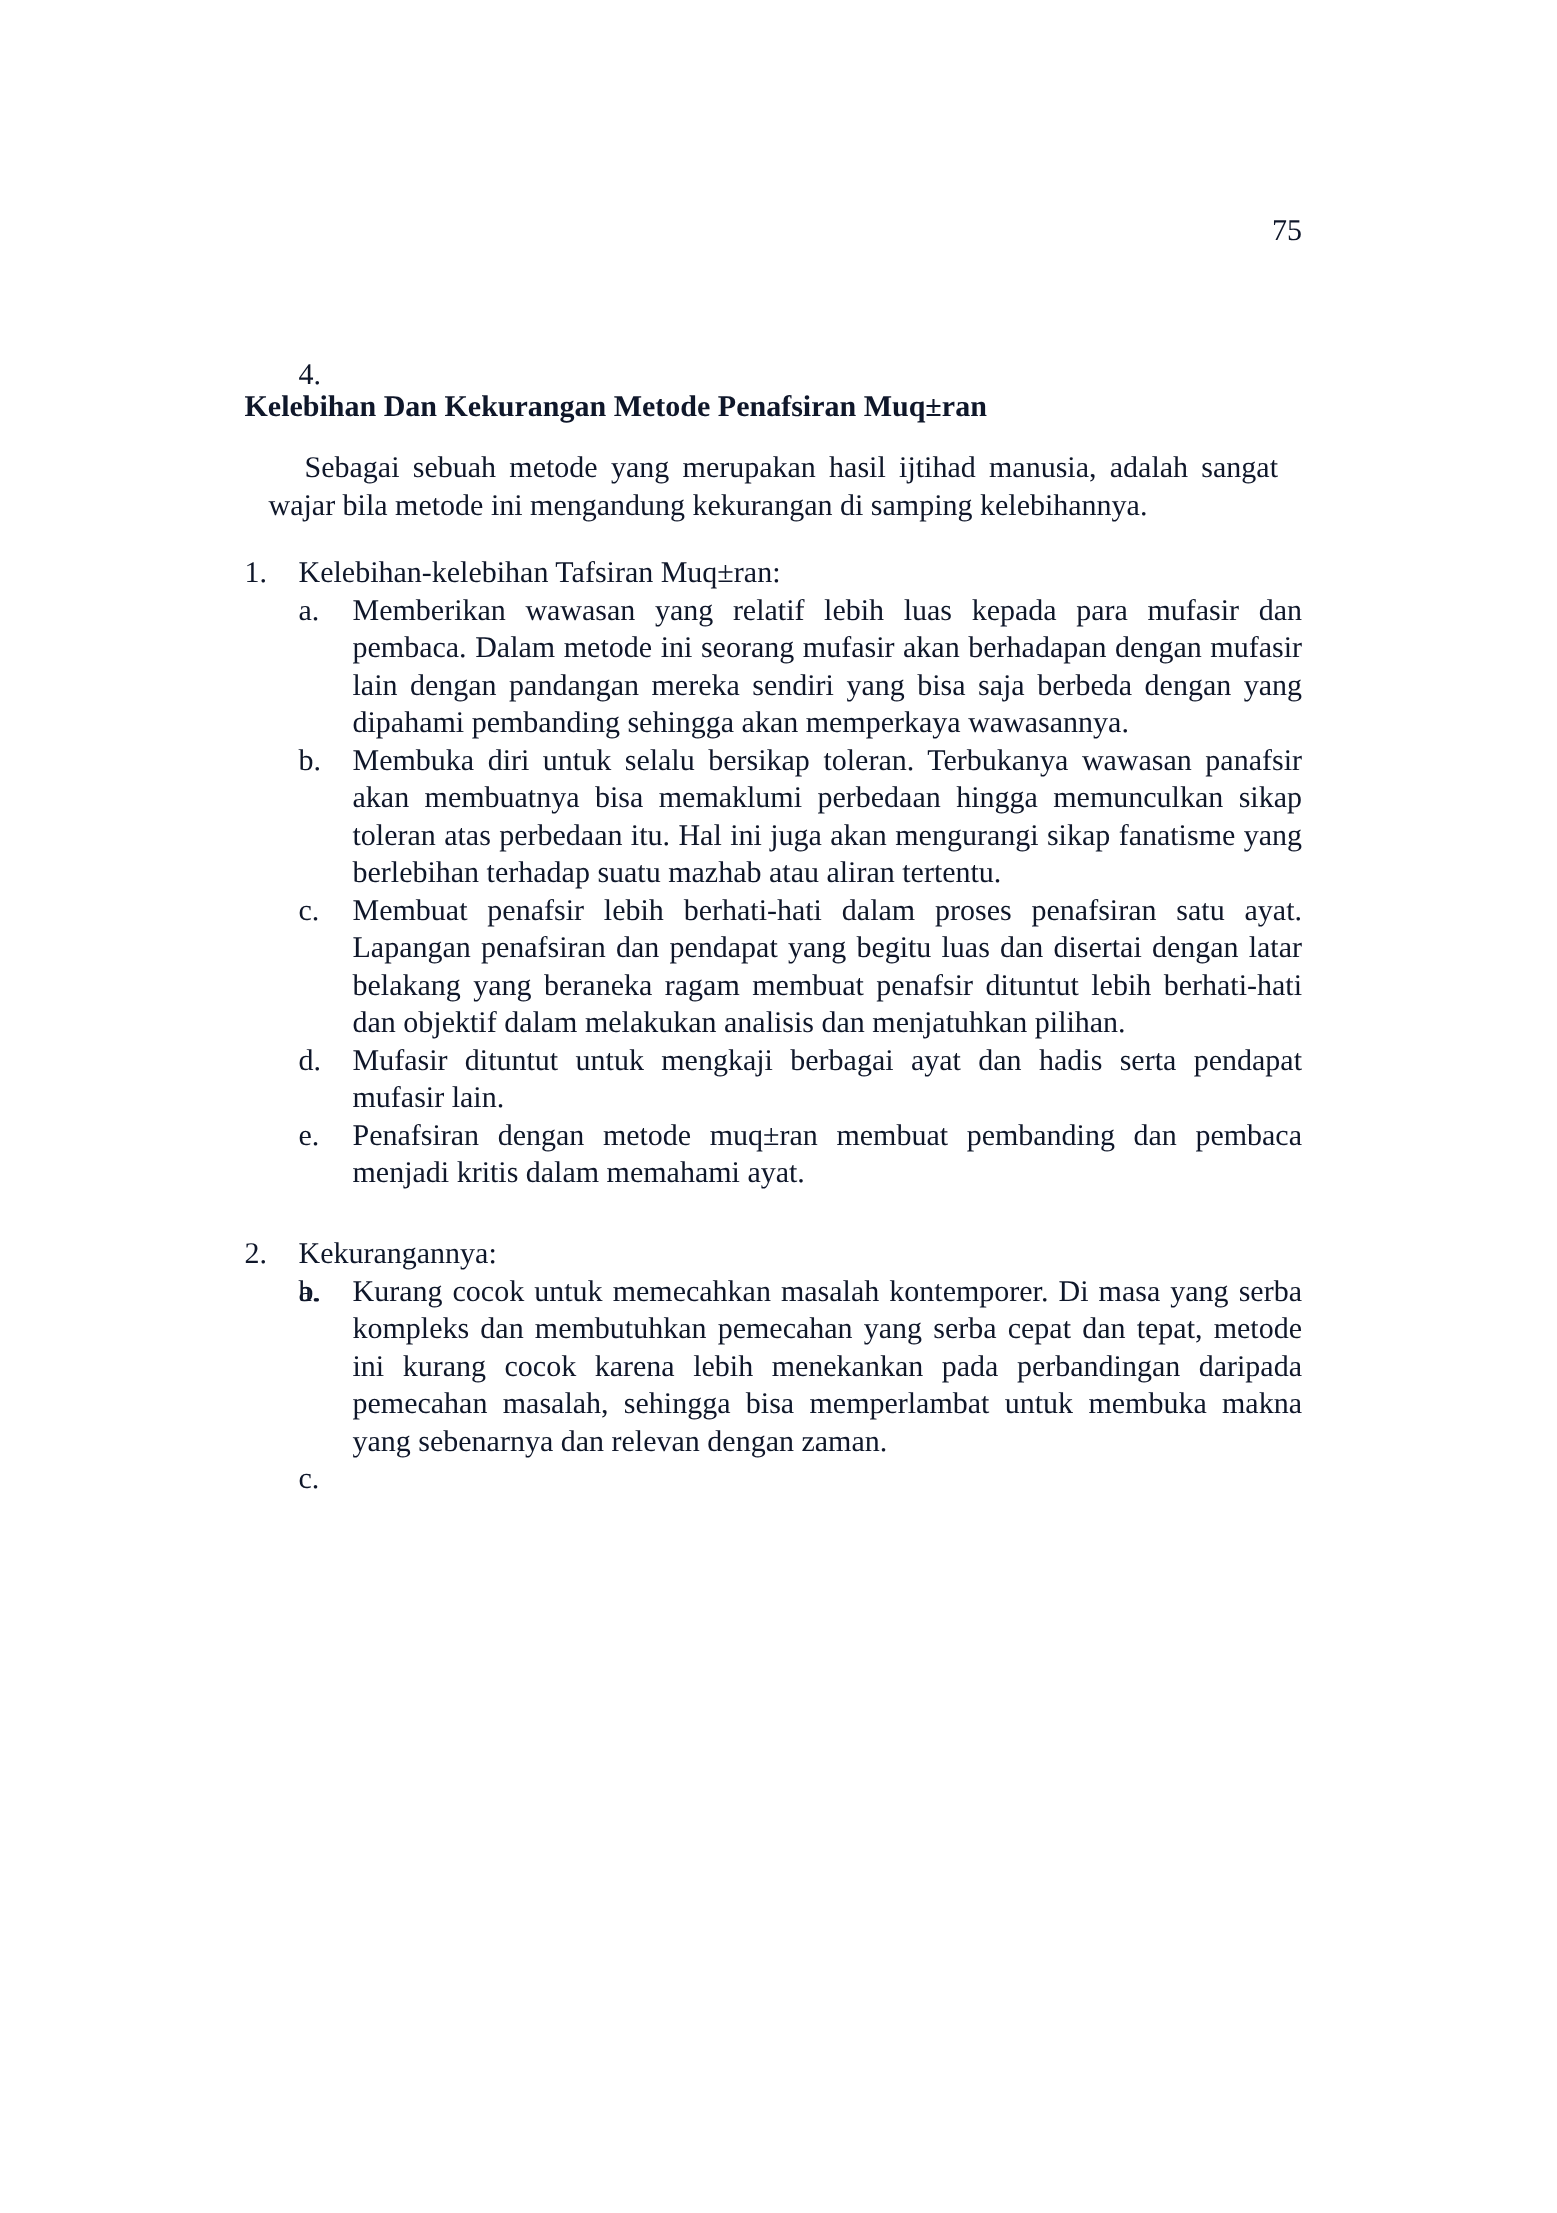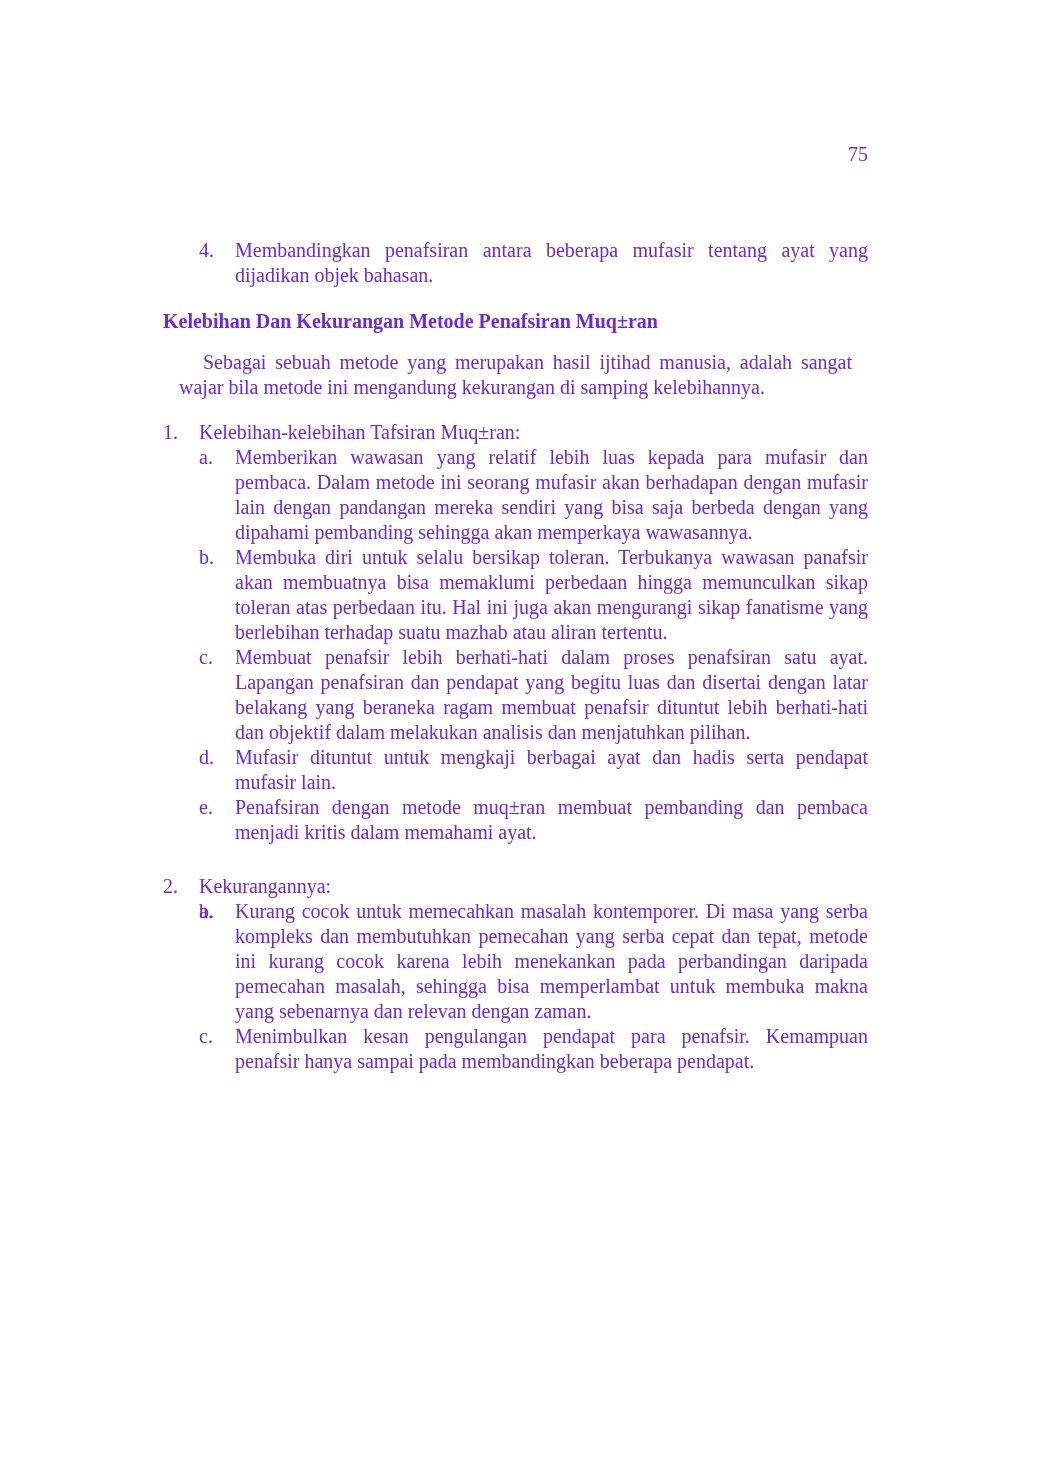--- a/index.html
+++ b/index.html
@@ -6,21 +6,21 @@
     margin: 0;
     padding: 0;
     background: #ffffff;
   }
   .page {
     position: relative;
     width: 1038px;
     height: 1475px;
     background: #ffffff;
     font-family: "Liberation Serif", "DejaVu Serif", serif;
-    color: #6d28d9;
+    color: #0f172a;
     overflow: hidden;
   }
   .page-number {
     position: absolute;
     top: 142px;
     left: 163px;
     width: 705px;
     text-align: right;
     font-size: 20px;
     line-height: 25px;
@@ -72,21 +72,20 @@
 <body>
 
 <div class="page">
 
   <div class="page-number">75</div>
 
   <div class="content">
 
     <div class="li2">
       <span class="lbl">4.</span>
-      <span>Membandingkan penafsiran antara beberapa mufasir tentang ayat yang dijadikan objek bahasan.</span>
     </div>
 
     <div class="heading">Kelebihan Dan Kekurangan Metode Penafsiran Muq±ran</div>
 
     <p class="intro">Sebagai sebuah metode yang merupakan hasil ijtihad manusia, adalah sangat wajar bila metode ini mengandung kekurangan di samping kelebihannya.</p>
 
     <div class="group-1">
       <div class="li1">
         <span class="lbl">1.</span>
         <span>Kelebihan-kelebihan Tafsiran Muq±ran:</span>
@@ -120,18 +119,17 @@
       </div>
       <div class="li2">
         <span class="lbl">a.</span>
       </div>
       <div class="li2">
         <span class="lbl">b.</span>
         <span>Kurang cocok untuk memecahkan masalah kontemporer. Di masa yang serba kompleks dan membutuhkan pemecahan yang serba cepat dan tepat, metode ini kurang cocok karena lebih menekankan pada perbandingan daripada pemecahan masalah, sehingga bisa memperlambat untuk membuka makna yang sebenarnya dan relevan dengan zaman.</span>
       </div>
       <div class="li2">
         <span class="lbl">c.</span>
-        <span>Menimbulkan kesan pengulangan pendapat para penafsir. Kemampuan penafsir hanya sampai pada membandingkan beberapa pendapat.</span>
       </div>
     </div>
 
   </div>
 </div>
 
 </body></html>

